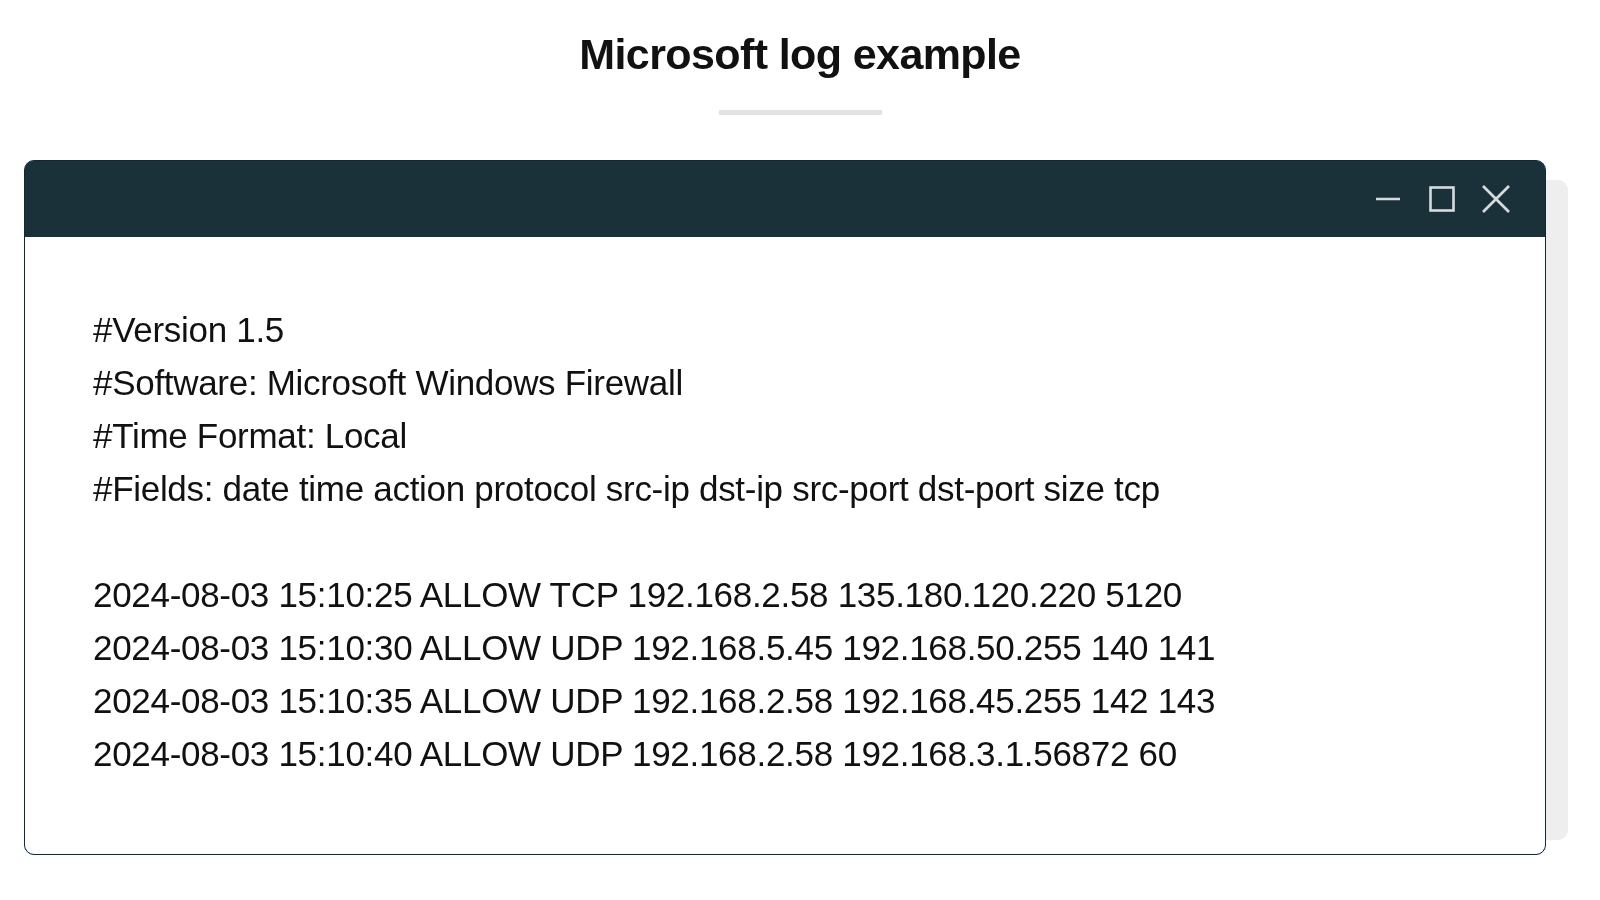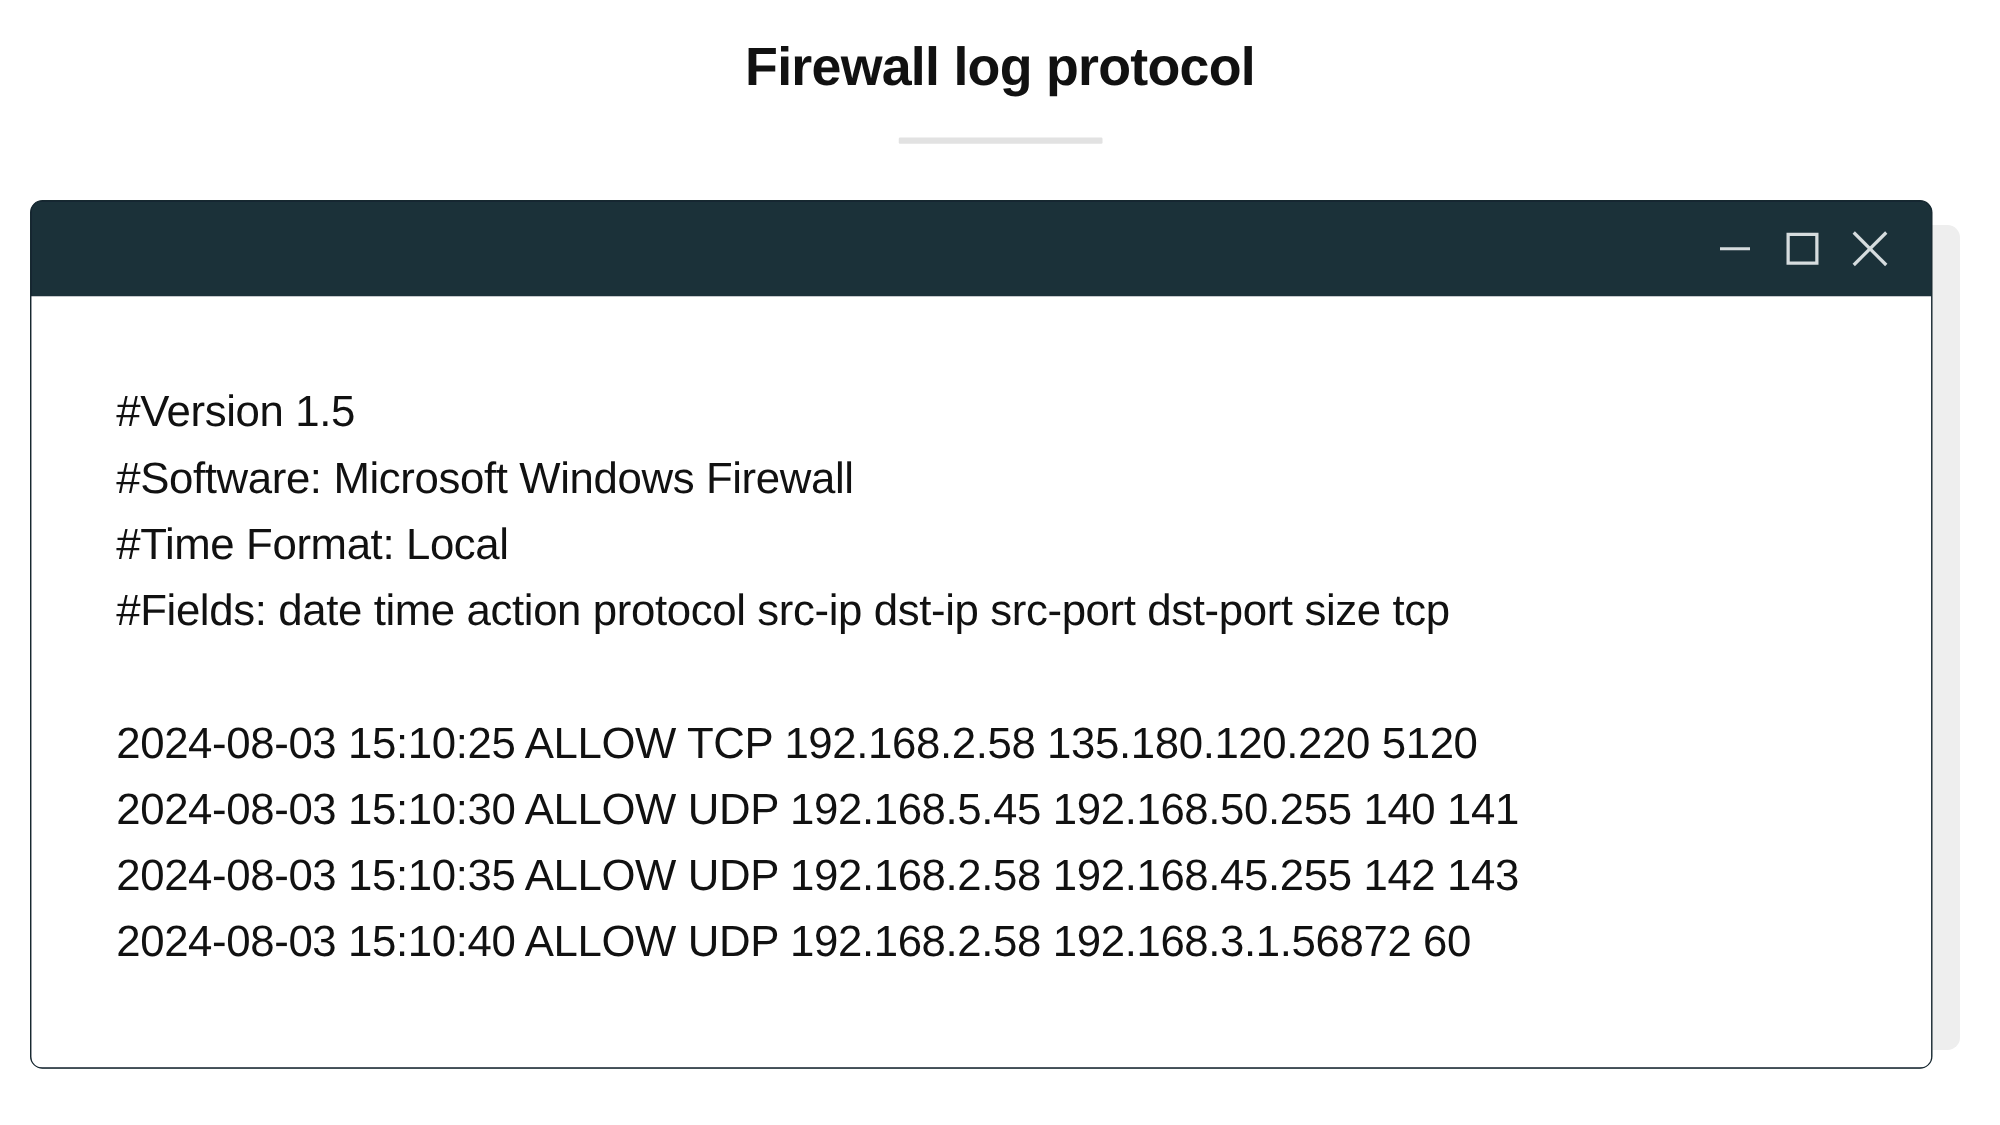--- a/index.html
+++ b/index.html
@@ -57,21 +57,21 @@
     height: 660px;
     background: #eeeeee;
     border-radius: 10px;
     z-index: 0;
   }
   .window {
     position: relative;
     z-index: 1;
     width: 1522px;
     border-radius: 10px;
-    background: #0f172a;
+    background: #1d4ed8;
     border: 1.5px solid #16282f;
     box-sizing: border-box;
     overflow: hidden;
   }
 
   .titlebar {
     height: 76px;
     background: #1b3139;
     display: flex;
     align-items: center;
@@ -107,21 +107,21 @@
   }
   .log-line { display: block; }
   .log-gap { display: block; height: 53px; }
 </style>
 </head>
 <body>
 
 <div class="page">
 
   <div class="heading-block">
-    <h1 class="page-title">Firewall log protocol</h1>
+    <h1 class="page-title">Microsoft log example</h1>
     <div class="title-divider"></div>
   </div>
 
   <div class="window-wrap">
     <div class="window-shadow"></div>
 
     <div class="window">
 
       <div class="titlebar">
         <div class="win-btn">

